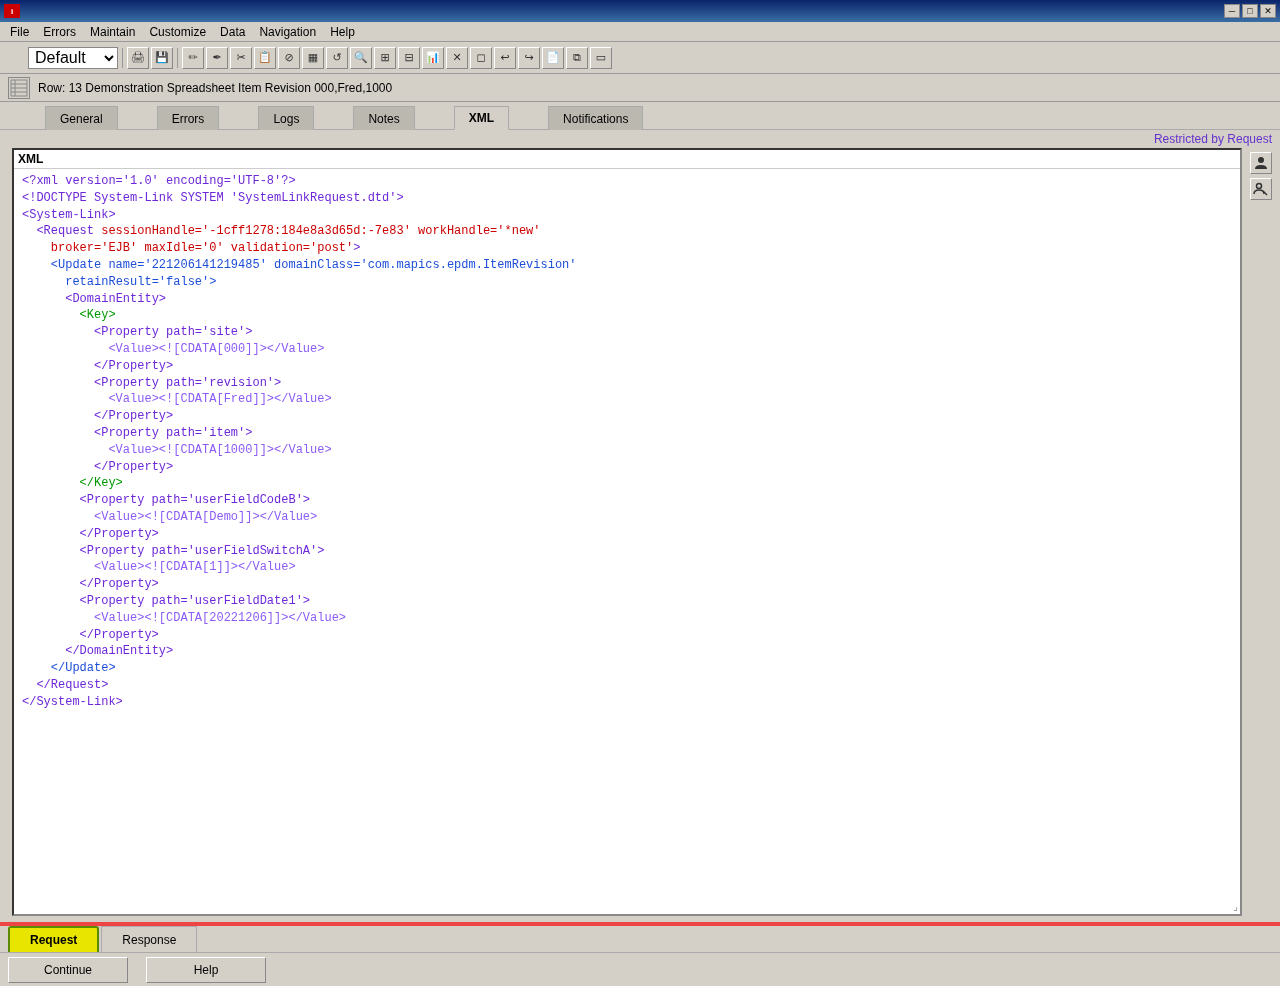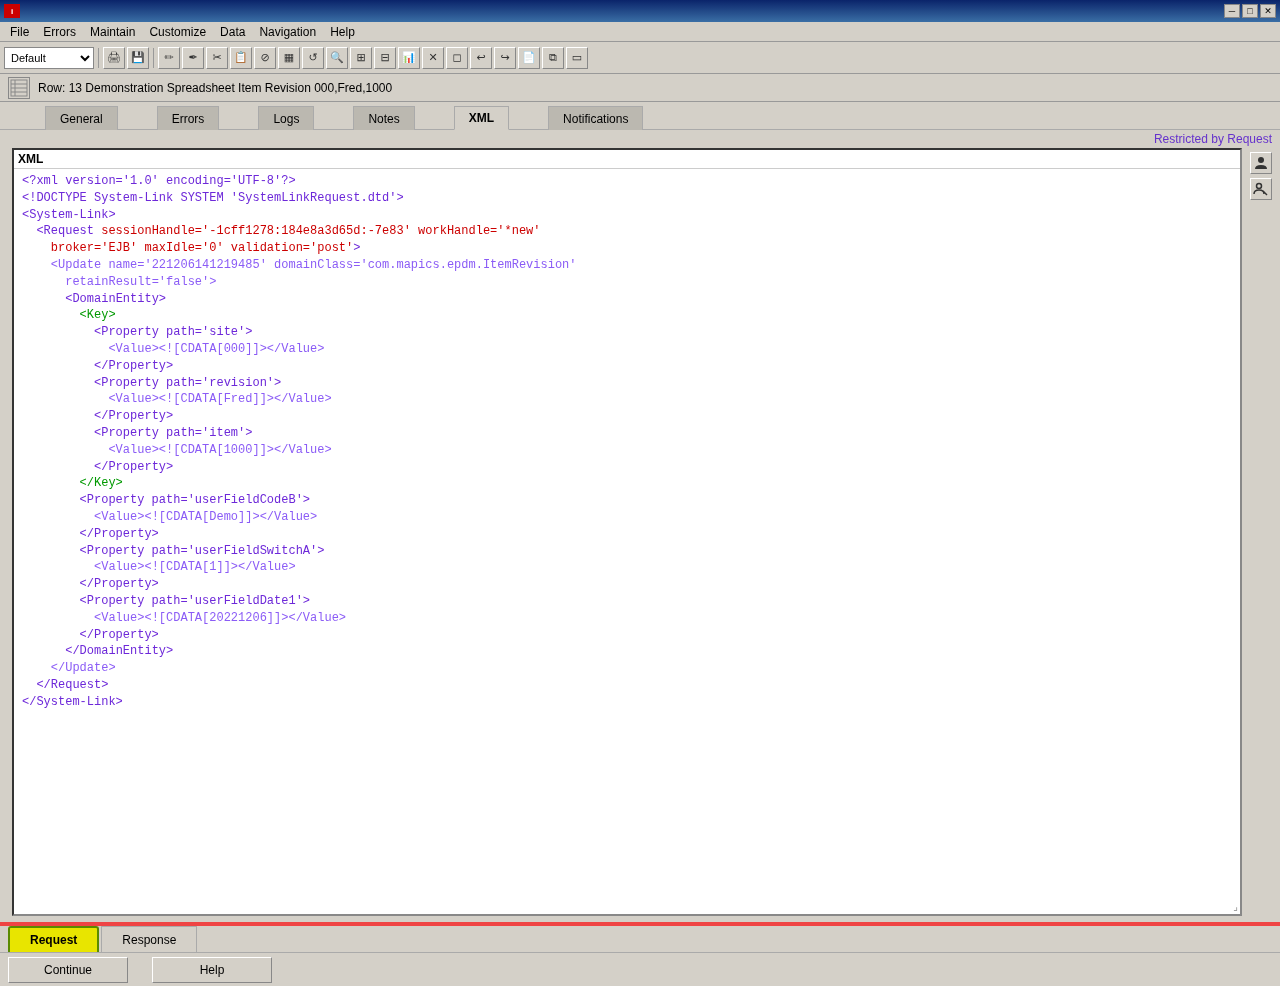--- a/index.html
+++ b/index.html
@@ -27,22 +27,22 @@
       padding: 0 4px; border-bottom: 1px solid #999; gap: 2px;
     }
     .menu-item { padding: 2px 6px; font-size: 12px; cursor: pointer; }
 
     
     .toolbar {
       background: #d4d0c8; height: 32px; display: flex; align-items: center;
       padding: 2px 4px; border-bottom: 1px solid #999; gap: 2px; flex-wrap: wrap;
     }
     .toolbar-dropdown {
-      height: 22px; width: 90px; font-size: 11px; border: 1px solid #888;
-      background: white; padding: 0 2px;
+      height: 22px; width: 90px; font-size: 16px; border: 1px solid #888;
+      background: white; padding: 0 2px; margin-left: 24px;
     }
     .tb-btn {
       width: 22px; height: 22px; background: #d4d0c8;
       border: 1px solid #888; border-top-color: #fff; border-left-color: #fff;
       display: flex; align-items: center; justify-content: center;
       font-size: 11px; cursor: pointer; color: #333;
     }
     .tb-sep { width: 1px; height: 20px; background: #999; margin: 0 2px; }
 
     
@@ -119,34 +119,34 @@
       cursor: pointer; margin-right: 2px;
     }
     .bottom-tab.active {
       background: #e8e500; border: 2px solid #5a8a00; border-bottom: none;
       font-weight: bold; border-radius: 3px 3px 0 0;
     }
 
     
     .bottom-buttons {
       height: 34px; background: #d4d0c8; display: flex; align-items: center;
-      padding: 2px 8px; gap: 24px; border-top: 1px solid #aaa;
+      padding: 2px 8px; gap: 18px; border-top: 1px solid #aaa;
     }
     .bottom-btn {
       height: 26px; min-width: 120px; background: #d4d0c8;
       border: 1px solid #888; border-top-color: #fff; border-left-color: #fff;
       font-size: 12px; cursor: pointer; padding: 0 8px;
     }
 
     
     .xml-tag { color: #6d28d9; }
     .xml-attr { color: #cc0000; }
     .xml-key-tag { color: #009900; }
     .xml-value-tag { color: #8b5cf6; }
-    .xml-update { color: #8b5cf6; }
+    .xml-update { color: #1d4ed8; }
     .xml-black { color: #6d28d9; }
 
     .content-wrapper {
       display: flex; flex-direction: column;
       height: calc(986px - 22px - 20px - 32px - 28px - 28px);
     }
   </style>
 </head>
 <body>
 

